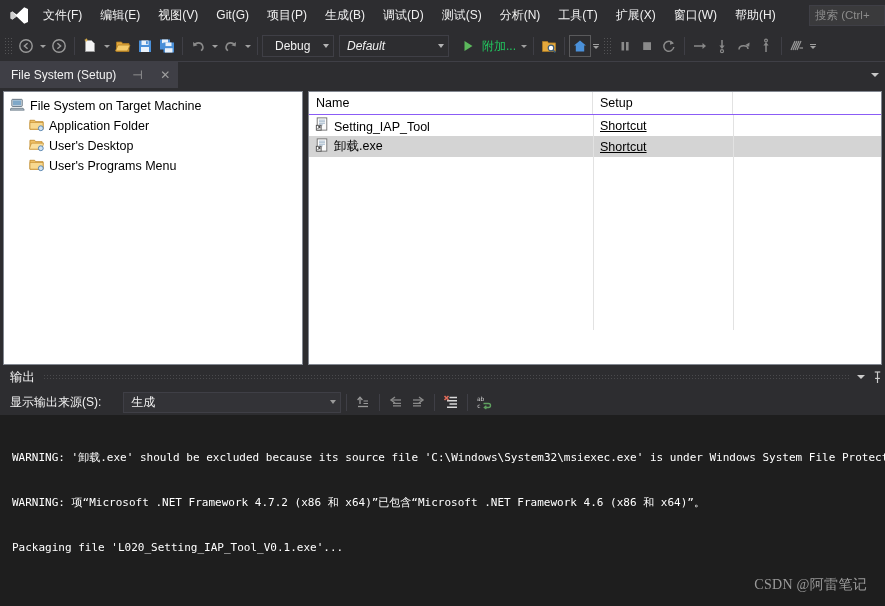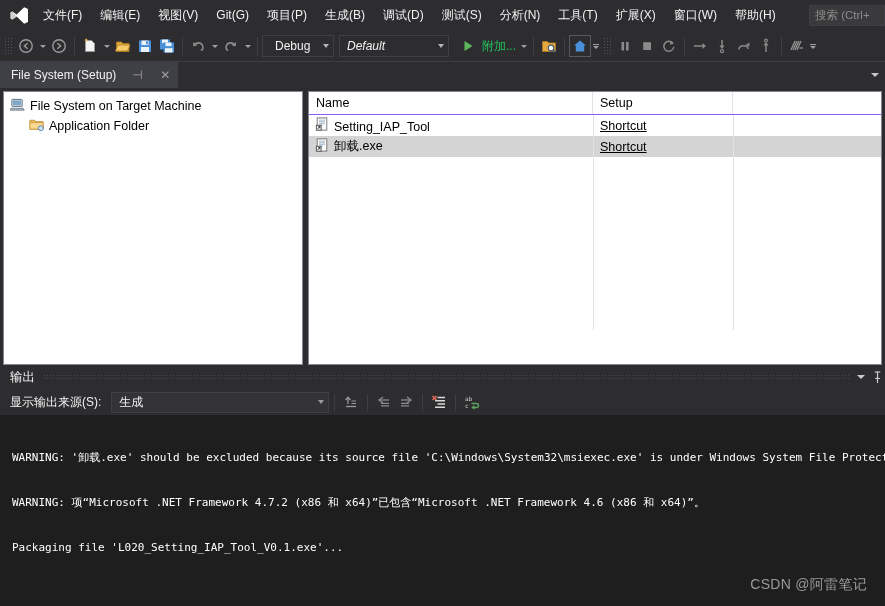--- a/index.html
+++ b/index.html
@@ -283,21 +283,21 @@
     border-right:4px solid transparent;
     border-top:4px solid #cccccc;
   }
 
   .output-toolbar {
     height: 26px;
     display: flex; align-items: center;
     padding-left: 10px;
     flex: 0 0 auto;
   }
-  .ot-src-label { color:#f1f1f1; font-size: 12px; white-space:nowrap; margin-right: 10px; cursor: default;}
+  .ot-src-label { color:#f1f1f1; font-size: 12px; white-space:nowrap; margin-right: 22px; cursor: default;}
   .ot-combo {
     width: 218px; height: 21px;
     background: #333337;
     border: 1px solid #3f3f46;
     display:flex; align-items:center; justify-content:space-between;
     color:#f1f1f1; font-size: 12px;
     padding: 0 4px 0 7px; box-sizing: border-box;
     cursor: default;
   }
   .ot-combo .cb-caret{
@@ -326,21 +326,21 @@
     position: relative;
     min-height: 0;
   }
   .console-line { white-space: pre; }
 
   .watermark {
     position: absolute;
     right: 18px; bottom: 12px;
     color: #9a9a9a;
     font-size: 14px;
-    font-family: Liberation Sans, sans-serif;
+    font-family: Liberation Serif, serif;
     letter-spacing: .3px;
     pointer-events: none;
   }
 </style>
 </head>
 <body>
 
 <div id="app">
 
   <div class="menubar">
@@ -568,21 +568,41 @@
           <span>
             <svg width="15" height="15" viewBox="0 0 16 16">
               <path d="M1 3.5 h5 l1.2 1.5 h7.8 v8 h-14 z" fill="#f0c167" stroke="#c08a2a" stroke-width=".9"></path>
               <path d="M1 5.8 h14 v7.2 h-14 z" fill="#f8d98f" stroke="#c08a2a" stroke-width=".7"></path>
               <circle cx="12.6" cy="12" r="2.6" fill="#d0e3f4" stroke="#4a7aa8" stroke-width=".9"></circle>
             </svg>
           </span>
           <span class="lbl">Application Folder</span>
         </div>
 
-
+        <div class="tree-row indent">
+          <span>
+            <svg width="15" height="15" viewBox="0 0 16 16">
+              <path d="M1 3.5 h5 l1.2 1.5 h6.8 v7.8 h-13 z" fill="#f0c167" stroke="#c08a2a" stroke-width=".9"></path>
+              <path d="M2.6 6.6 h13.2 l-2.4 6.4 h-13.2 z" fill="#fae0a0" stroke="#c08a2a" stroke-width=".7"></path>
+              <circle cx="12.6" cy="12" r="2.6" fill="#d0e3f4" stroke="#4a7aa8" stroke-width=".9"></circle>
+            </svg>
+          </span>
+          <span class="lbl">User's Desktop</span>
+        </div>
+
+        <div class="tree-row indent">
+          <span>
+            <svg width="15" height="15" viewBox="0 0 16 16">
+              <path d="M1 3.5 h5 l1.2 1.5 h7.8 v8 h-14 z" fill="#f0c167" stroke="#c08a2a" stroke-width=".9"></path>
+              <path d="M1 5.8 h14 v7.2 h-14 z" fill="#f8d98f" stroke="#c08a2a" stroke-width=".7"></path>
+              <circle cx="12.6" cy="12" r="2.6" fill="#d0e3f4" stroke="#4a7aa8" stroke-width=".9"></circle>
+            </svg>
+          </span>
+          <span class="lbl">User's Programs Menu</span>
+        </div>
       </div>
     </div>
 
     <div class="pane list-pane">
       <div class="list-header">
         <div class="lh-cell lh-name">Name</div>
         <div class="lh-cell lh-type">Setup</div>
         <div class="lh-cell lh-rest"></div>
       </div>
       <div class="list-body">

